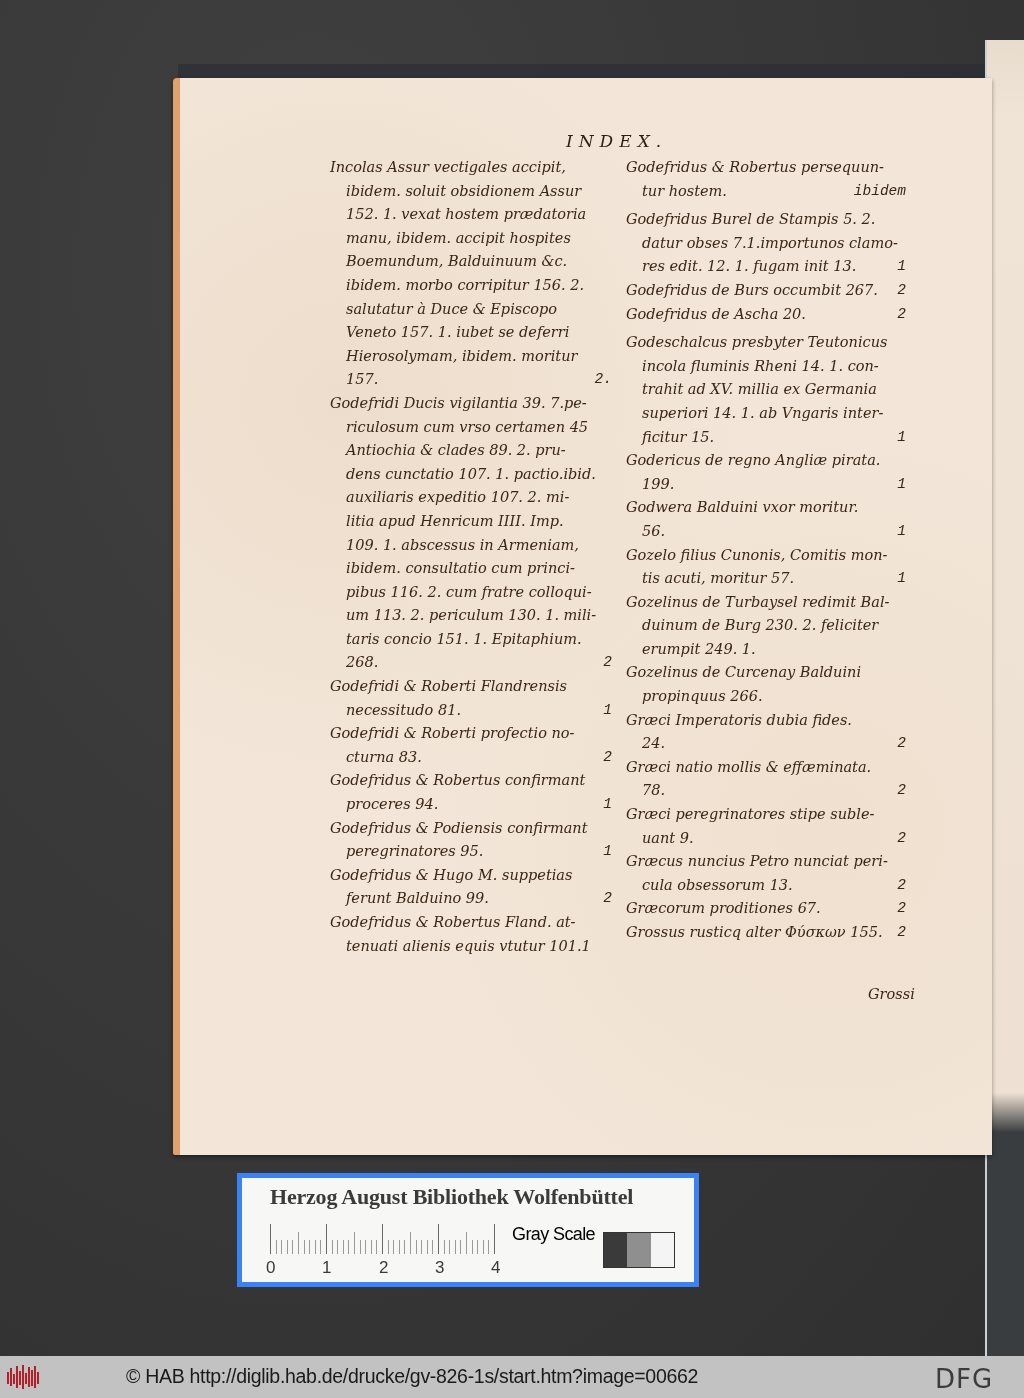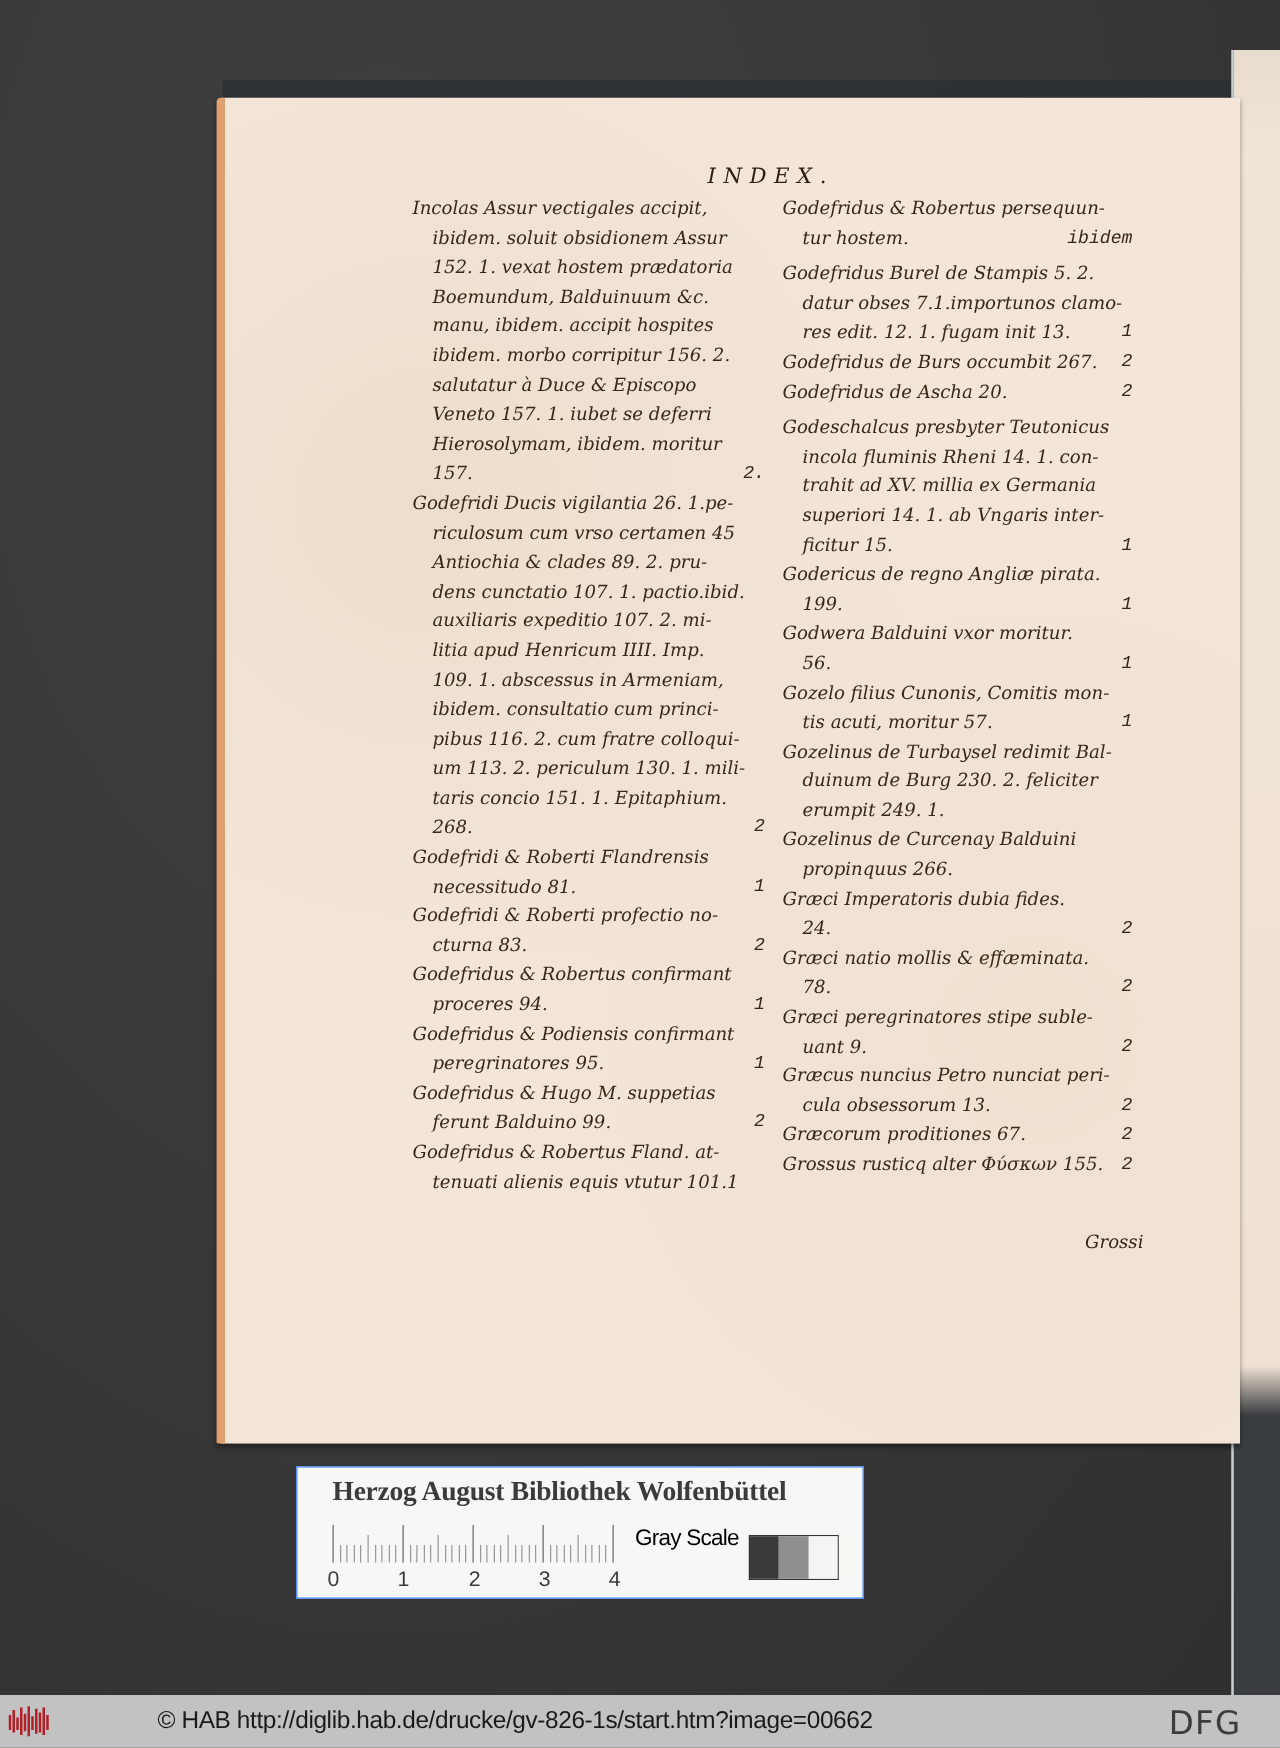--- a/index.html
+++ b/index.html
@@ -49,21 +49,21 @@
   .line.indent { padding-left: 16px; }
   .entry.gap { margin-top: 5px; }
   .ref { font-style: italic; font-family: Liberation Mono, monospace; }
   .catch {
     position: absolute; left: 868px; top: 986px;
     font-family: "DejaVu Serif", serif; font-style: italic;
     font-size: 14.5px; color: #3a2616;
   }
   .label-card {
     position: absolute; left: 237px; top: 1173px; width: 452px; height: 104px;
-    background: #f7f7f5; border: 1px solid #3b82f6;
+    background: #f7f7f5; border: 5px solid #3b82f6;
   }
   .label-title {
     position: absolute; left: 28px; top: 6px;
     font-family: "Liberation Serif", serif; font-weight: bold;
     font-size: 22px; color: #3b3b3b; letter-spacing: -0.2px;
   }
   .ruler {
     position: absolute; left: 28px; top: 46px; width: 226px; height: 30px;
   }
   .tick { position: absolute; bottom: 0; width: 1px; background: #6a6a6a; }
@@ -113,45 +113,45 @@
       <div class="line">
         <span>Incolas Assur vectigales accipit,</span>
       </div>
       <div class="line indent">
         <span>ibidem. soluit obsidionem Assur</span>
       </div>
       <div class="line indent">
         <span>152. 1. vexat hostem prædatoria</span>
       </div>
       <div class="line indent">
+        <span>manu, ibidem. accipit hospites</span>
+      </div>
+      <div class="line indent">
         <span>Boemundum, Balduinuum &amp;c.</span>
-      </div>
-      <div class="line indent">
-        <span>manu, ibidem. accipit hospites</span>
       </div>
       <div class="line indent">
         <span>ibidem. morbo corripitur 156. 2.</span>
       </div>
       <div class="line indent">
         <span>salutatur à Duce &amp; Episcopo</span>
       </div>
       <div class="line indent">
         <span>Veneto 157. 1. iubet se deferri</span>
       </div>
       <div class="line indent">
         <span>Hierosolymam, ibidem. moritur</span>
       </div>
       <div class="line indent">
         <span>157.</span>
         <span class="ref">2.</span>
       </div>
     </div>
     <div class="entry">
       <div class="line">
-        <span>Godefridi Ducis vigilantia 26. 1.pe-</span>
+        <span>Godefridi Ducis vigilantia 39. 7.pe-</span>
       </div>
       <div class="line indent">
         <span>riculosum cum vrso certamen 45</span>
       </div>
       <div class="line indent">
         <span>Antiochia &amp; clades 89. 2. pru-</span>
       </div>
       <div class="line indent">
         <span>dens cunctatio 107. 1. pactio.ibid.</span>
       </div>

